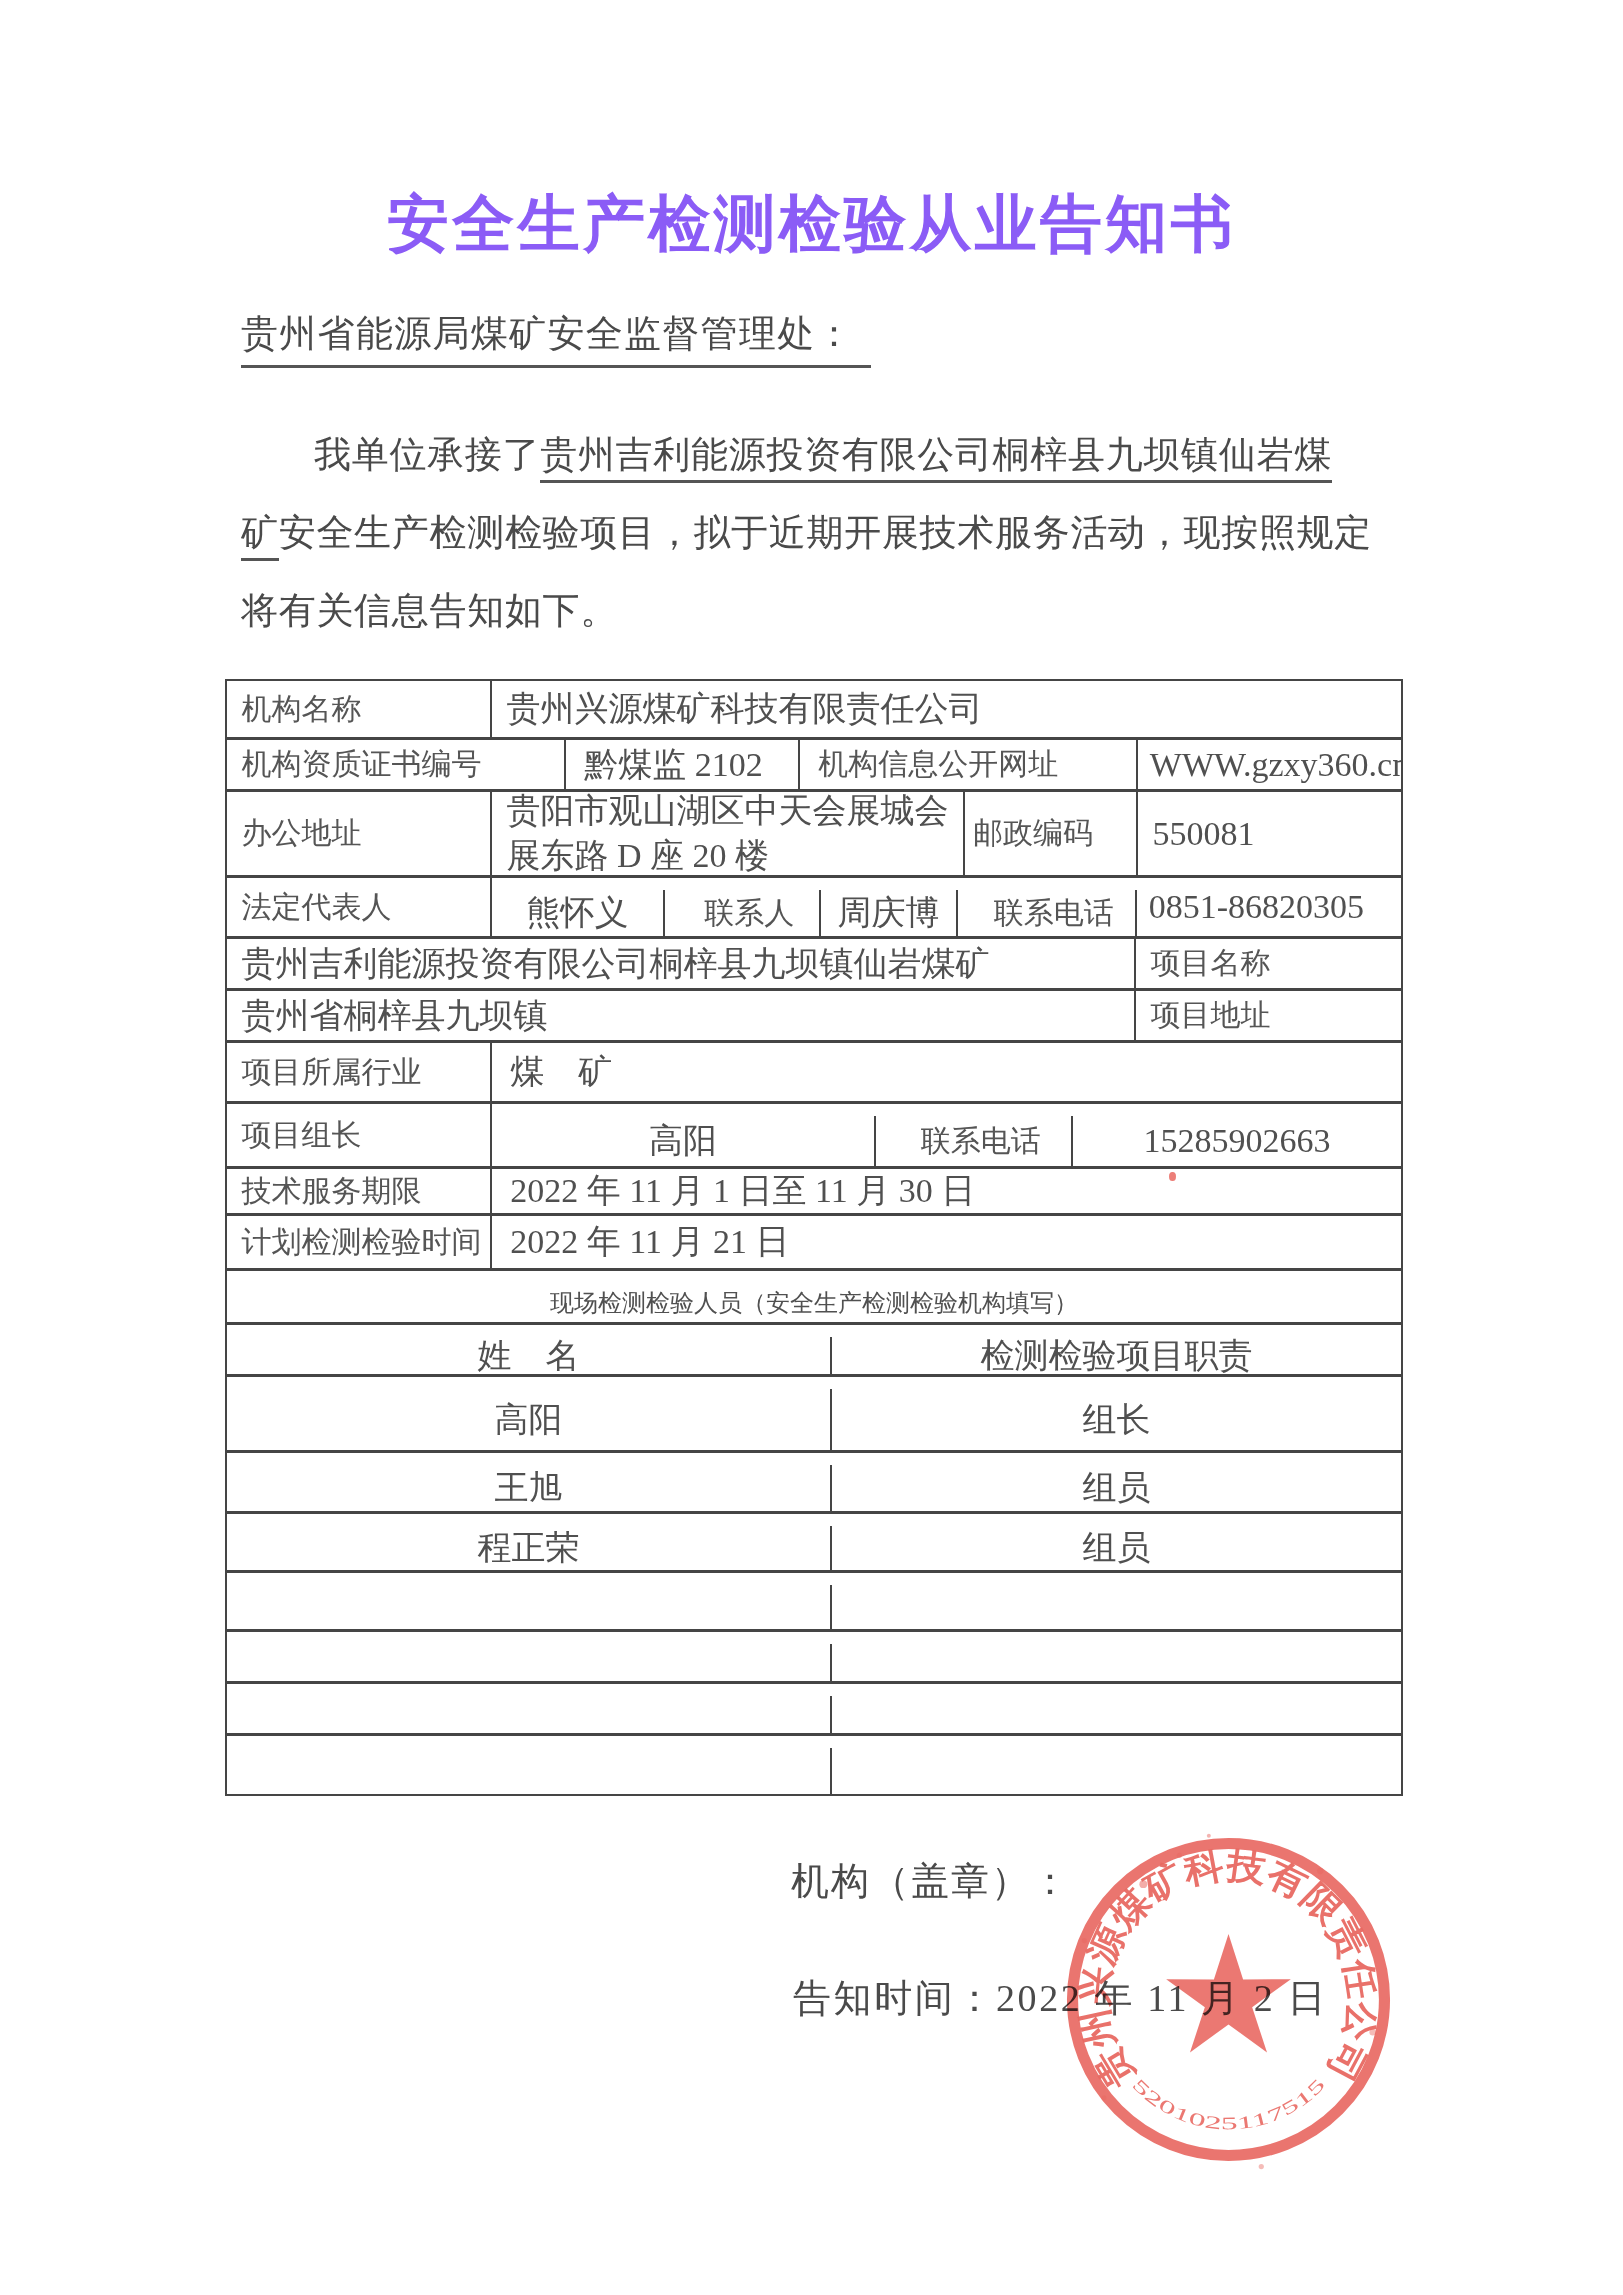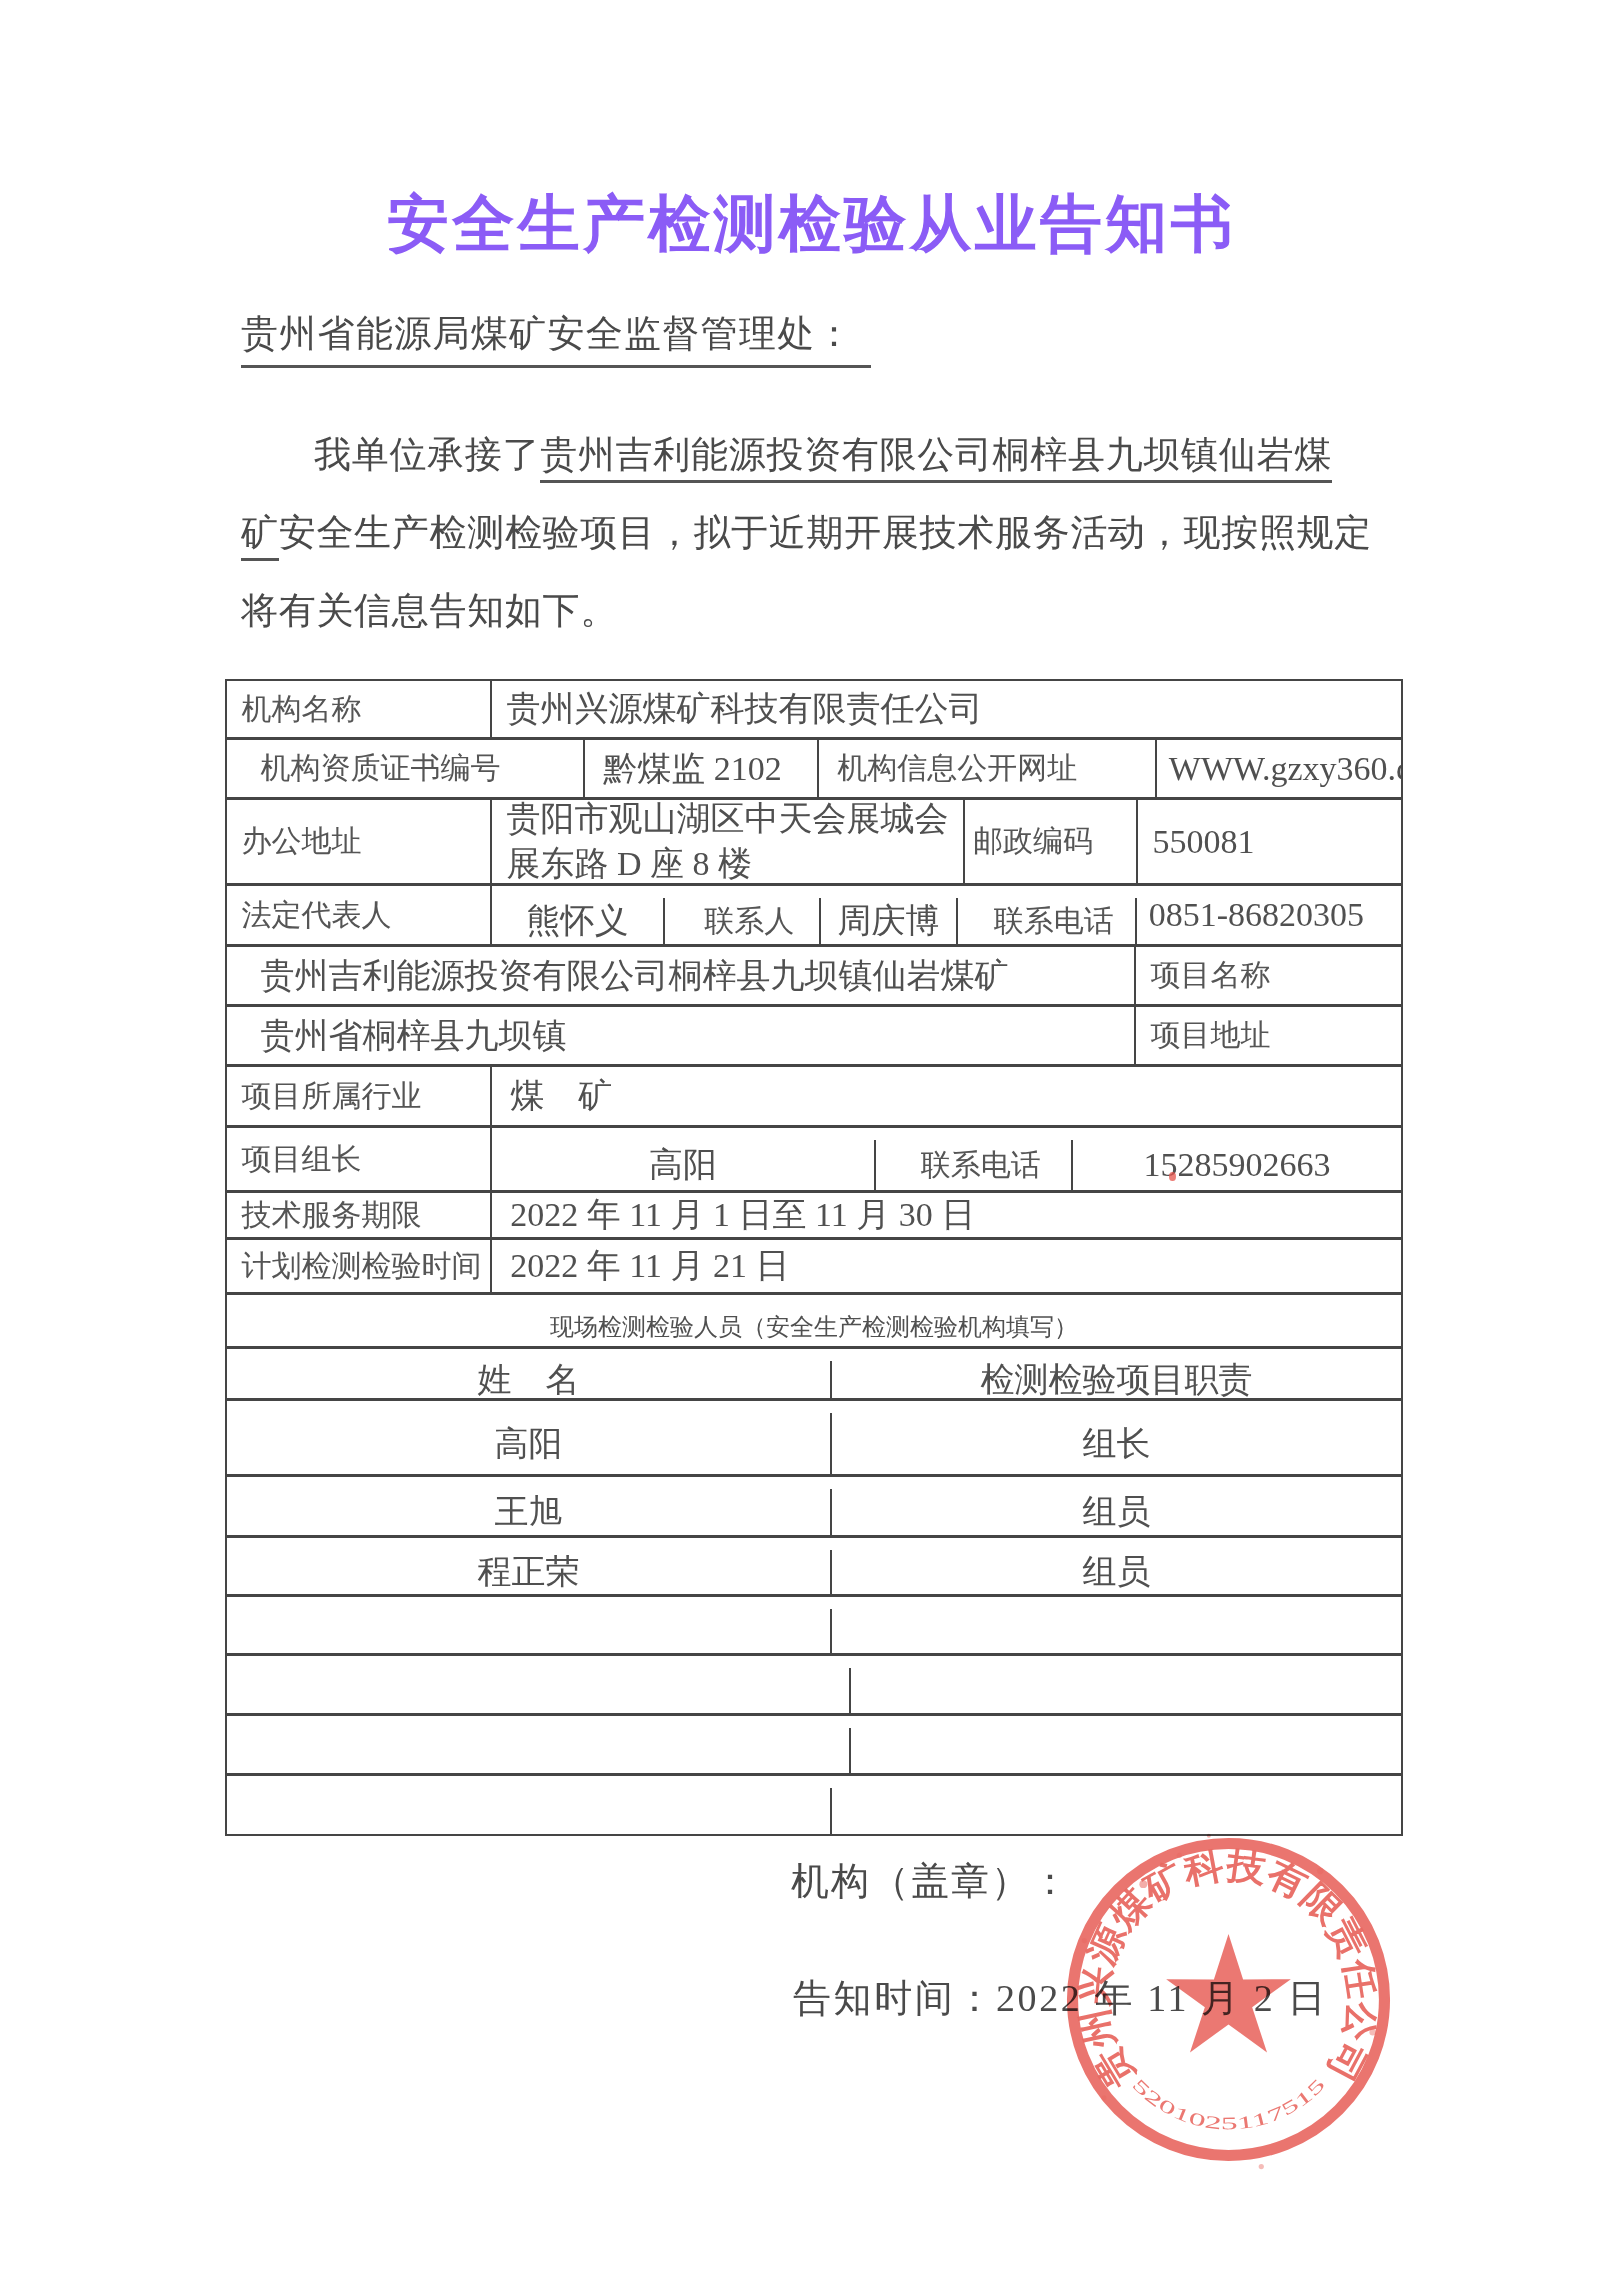--- a/index.html
+++ b/index.html
@@ -70,21 +70,21 @@
   .w357{width:234px;flex:0 0 234px;}
   .w516{width:338px;flex:0 0 338px;}
   .w722{width:473px;flex:0 0 473px;}
   .w264{width:173px;flex:0 0 173px;}
   .w239{width:156px;flex:0 0 156px;}
   .w209{width:137px;flex:0 0 137px;}
   .w274{width:179px;flex:0 0 179px;}
   .w586{width:384px;flex:0 0 384px;}
   .w301{width:197px;flex:0 0 197px;}
   .w924{width:605px;flex:0 0 605px;}
-  .h90{height:59px;}  .h92{height:60px;padding-left:19px;}  .h131{height:86px;}
+  .h90{height:59px;}  .h92{height:52px;}  .h131{height:86px;}
   .h93{height:61px;}  .h99{height:65px;}  .h72{height:47px;}
   .h84{height:55px;}  .h83{height:54px;}  .h80{height:52px;}
   .h116{height:76px;} .h88{height:58px;}
   .sec-title{font-size:24px;}
   
   .seal-label{
     position:absolute;left:791px;top:1856px;
     font-size:38px;letter-spacing:2px;
   }
   .notice-time{
@@ -129,21 +129,21 @@
 
     <div class="tr h92">
       <div class="td lbl w518">机构资质证书编号</div>
       <div class="td w357 pl28">黔煤监 2102</div>
       <div class="td lbl w516 pl28">机构信息公开网址</div>
       <div class="td grow pl18">WWW.gzxy360.cn</div>
     </div>
 
     <div class="tr h131">
       <div class="td lbl w405">办公地址</div>
-      <div class="td w722 pl22 wrap2">贵阳市观山湖区中天会展城会展东路 D 座 8 楼</div>
+      <div class="td w722 pl22 wrap2">贵阳市观山湖区中天会展城会展东路 D 座 20 楼</div>
       <div class="td lbl w264 pl14">邮政编码</div>
       <div class="td grow pl22">550081</div>
     </div>
 
     <div class="tr h93">
       <div class="td lbl w405">法定代表人</div>
       <div class="td w264 c">熊怀义</div>
       <div class="td lbl w239 c">联系人</div>
       <div class="td w209 c">周庆博</div>
       <div class="td lbl w274 c">联系电话</div>

